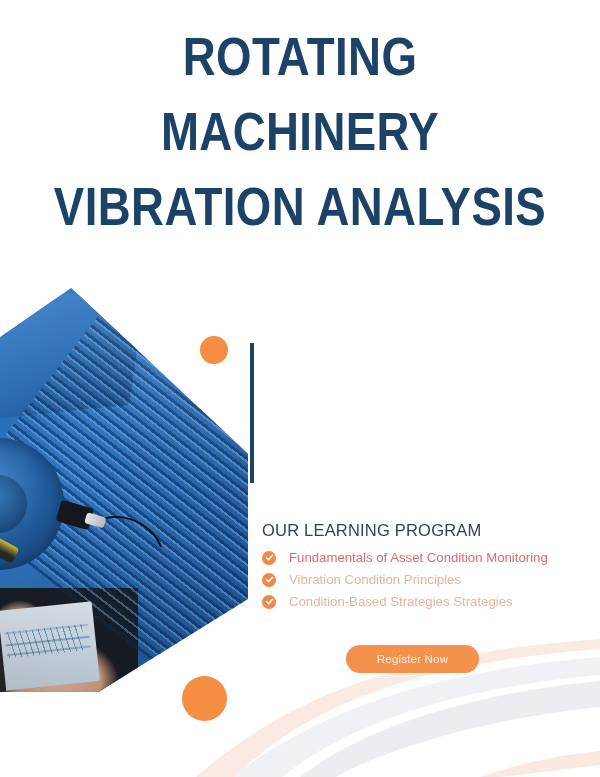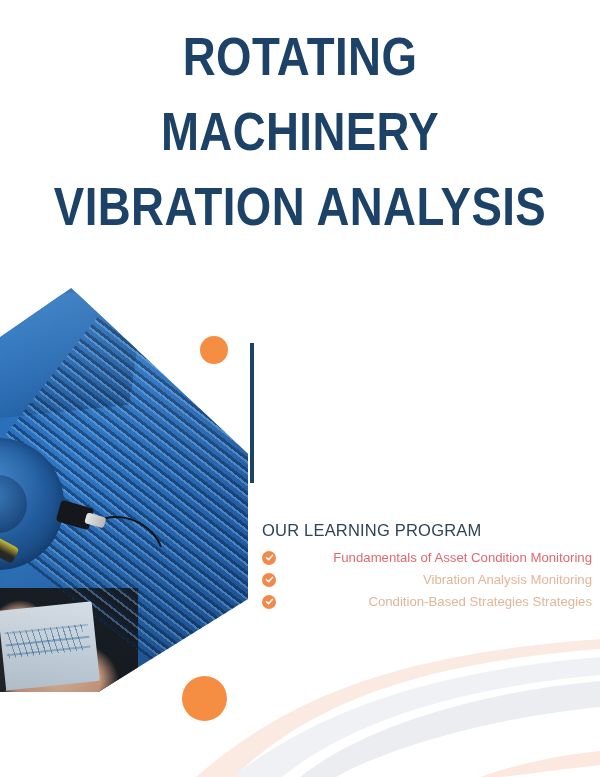--- a/index.html
+++ b/index.html
@@ -259,21 +259,20 @@
     margin: 0;
     padding: 0;
   }
   .program-item {
     display: flex;
     align-items: center;
     gap: 13px;
     margin-bottom: 5px;
     font-size: 13.2px;
     line-height: 17px;
-    justify-content: space-between;
   }
   .check-icon {
     flex: 0 0 auto;
     width: 14px;
     height: 14px;
     border-radius: 50%;
     background: #f1894a;
     display: inline-flex;
     align-items: center;
     justify-content: center;
@@ -352,35 +351,36 @@
         </span>
         <span class="program-item-label">Fundamentals of Asset Condition Monitoring</span>
       </li>
 
       <li class="program-item tone-soft">
         <span class="check-icon">
           <svg width="9" height="9" viewBox="0 0 10 10" aria-hidden="true">
             <path d="M1.6 5.2 L3.9 7.4 L8.4 2.6" fill="none" stroke="#ffffff" stroke-width="1.7" stroke-linecap="round" stroke-linejoin="round"></path>
           </svg>
         </span>
-        <span class="program-item-label">Vibration Analysis Monitoring</span>
+        <span class="program-item-label">Vibration Condition Principles</span>
       </li>
 
       <li class="program-item tone-soft">
         <span class="check-icon">
           <svg width="9" height="9" viewBox="0 0 10 10" aria-hidden="true">
             <path d="M1.6 5.2 L3.9 7.4 L8.4 2.6" fill="none" stroke="#ffffff" stroke-width="1.7" stroke-linecap="round" stroke-linejoin="round"></path>
           </svg>
         </span>
         <span class="program-item-label">Condition-Based Strategies Strategies</span>
       </li>
 
     </ul>
   </div>
 
+  <button class="cta">Register Now</button>
 
   <svg class="swoosh-layer" viewBox="0 0 600 140" preserveAspectRatio="none">
     <path d="M300,140 C360,92 470,56 600,44 L600,70 C480,82 382,114 336,140 Z" fill="#e8eaee" opacity="0.85"></path>
     <path d="M232,140 C318,74 430,34 600,20 L600,38 C444,52 344,90 282,140 Z" fill="#eef0f3" opacity="0.9"></path>
     <path d="M196,140 C292,56 406,16 600,2 L600,12 C420,26 310,66 234,140 Z" fill="#fbe9e0" opacity="0.95"></path>
     <path d="M480,140 C520,126 560,118 600,114 L600,128 C562,132 522,138 500,140 Z" fill="#fae2d6" opacity="0.8"></path>
   </svg>
 
 </div>
 

